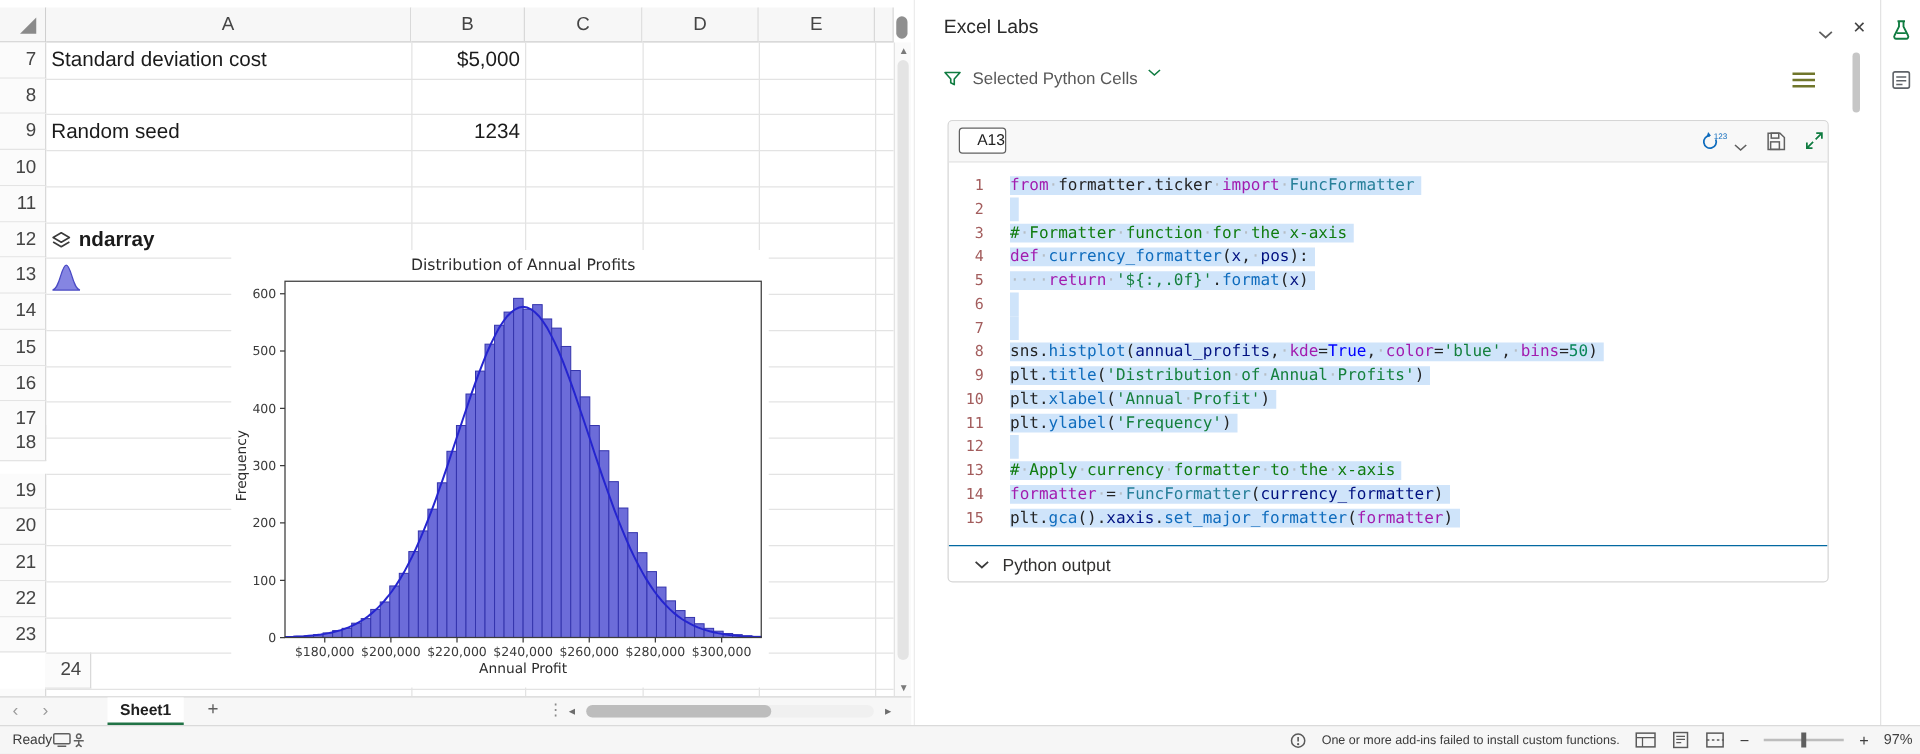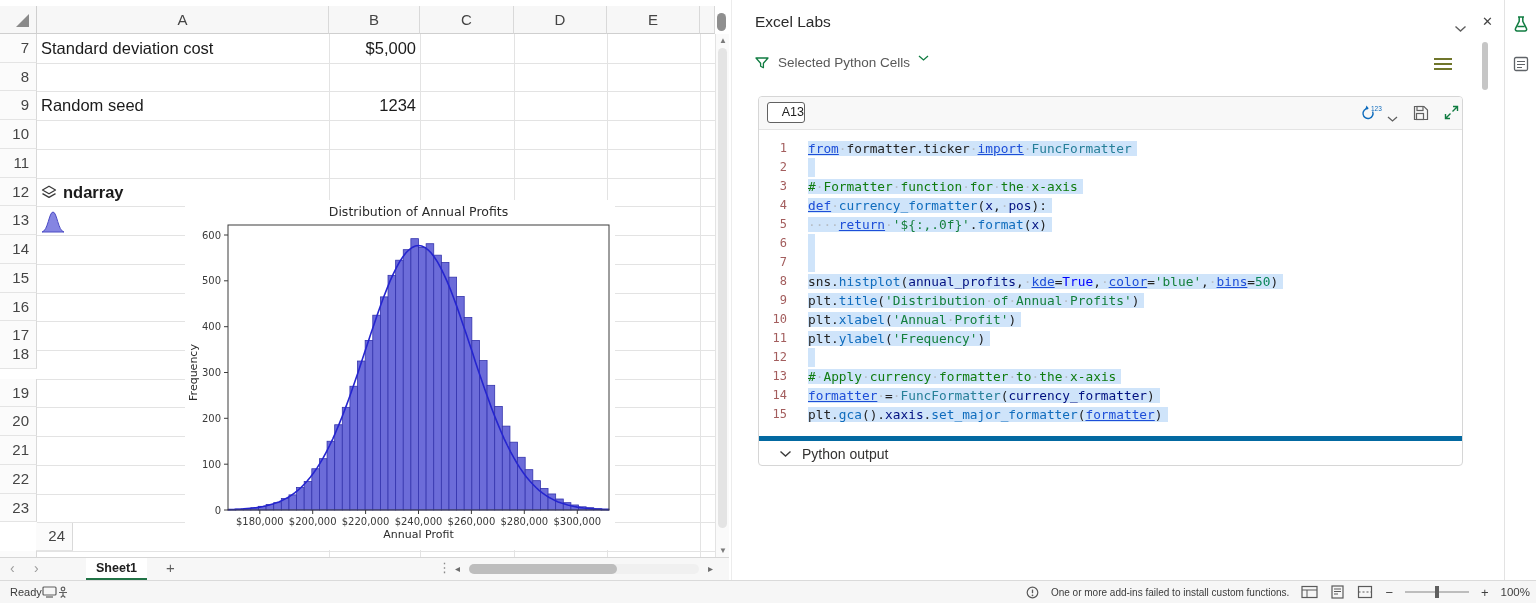--- a/index.html
+++ b/index.html
@@ -65,23 +65,23 @@
         background:#fff;box-sizing:border-box;text-align:right;line-height:18px;font-size:12.5px;color:#222;}
   .card-icon{position:absolute;top:7px;}
   #code-lines{position:absolute;left:0;top:42px;width:100%;}
   .cl{display:flex;height:19px;line-height:19px;
       font-family:"DejaVu Sans Mono","Liberation Mono",monospace;font-size:12.8px;}
   .cln{width:37px;flex:none;text-align:right;padding-right:9px;color:#a35d5d;font-size:12px;box-sizing:border-box;}
   .clc{padding-left:12px;white-space:pre;}
   .sel{background:#cfe4fa;padding-right:5px;}
   .stub{display:inline-block;width:7px;height:19px;vertical-align:top;background:#cfe4fa;}
   .ws{color:#b6bdc5;}
-  .tk-d{color:#242424;} .tk-k{color:#1d4ed8;text-decoration:underline;} .tk-s{color:#15803d;} .tk-n{color:#098658;}
+  .tk-d{color:#242424;} .tk-k{color:#a21caf;} .tk-s{color:#15803d;} .tk-n{color:#098658;}
   .tk-f{color:#0f6cbd;} .tk-t{color:#267f99;} .tk-v{color:#001080;} .tk-b{color:#0000ff;} .tk-c{color:#107c10;}
-  #card-footer{position:absolute;left:0;top:339px;width:100%;height:30px;border-top:5px solid #0369a1;
+  #card-footer{position:absolute;left:0;top:339px;width:100%;height:30px;border-top:1px solid #0369a1;
         display:flex;align-items:center;gap:10px;padding-left:20px;box-sizing:border-box;}
   #output-label{font-size:14px;color:#323130;}
 
   
   #rail{position:absolute;left:1504px;top:0;width:32px;height:580px;background:#fff;border-left:1px solid #e3e3e3;box-sizing:border-box;}
   .rail-btn{position:absolute;left:3px;width:26px;height:30px;display:flex;align-items:center;justify-content:center;}
 
   
   #statusbar{position:absolute;left:0;top:580px;width:1536px;height:23px;background:#f6f6f6;
         border-top:1px solid #dadada;box-sizing:border-box;font-size:11px;color:#3b3b3b;}
@@ -462,17 +462,17 @@
       </svg>
       <svg width="16" height="14">
         <rect x="1.5" y="1.5" width="13" height="11" fill="none" stroke="#5a5a5a" stroke-width="1.2"></rect>
         <path d="M1.5 7h2m2 0h2m2 0h2m2 0h1.5" stroke="#5a5a5a" stroke-width="1.2"></path>
       </svg>
       <span class="zoomsign">−</span>
       <div id="zoom-track">
         <div id="zoom-thumb"></div>
       </div>
       <span class="zoomsign">+</span>
-      <span id="zoom-label">100%</span>
+      <span id="zoom-label">97%</span>
     </div>
   </div>
 
 </div>
 
 </body></html>

